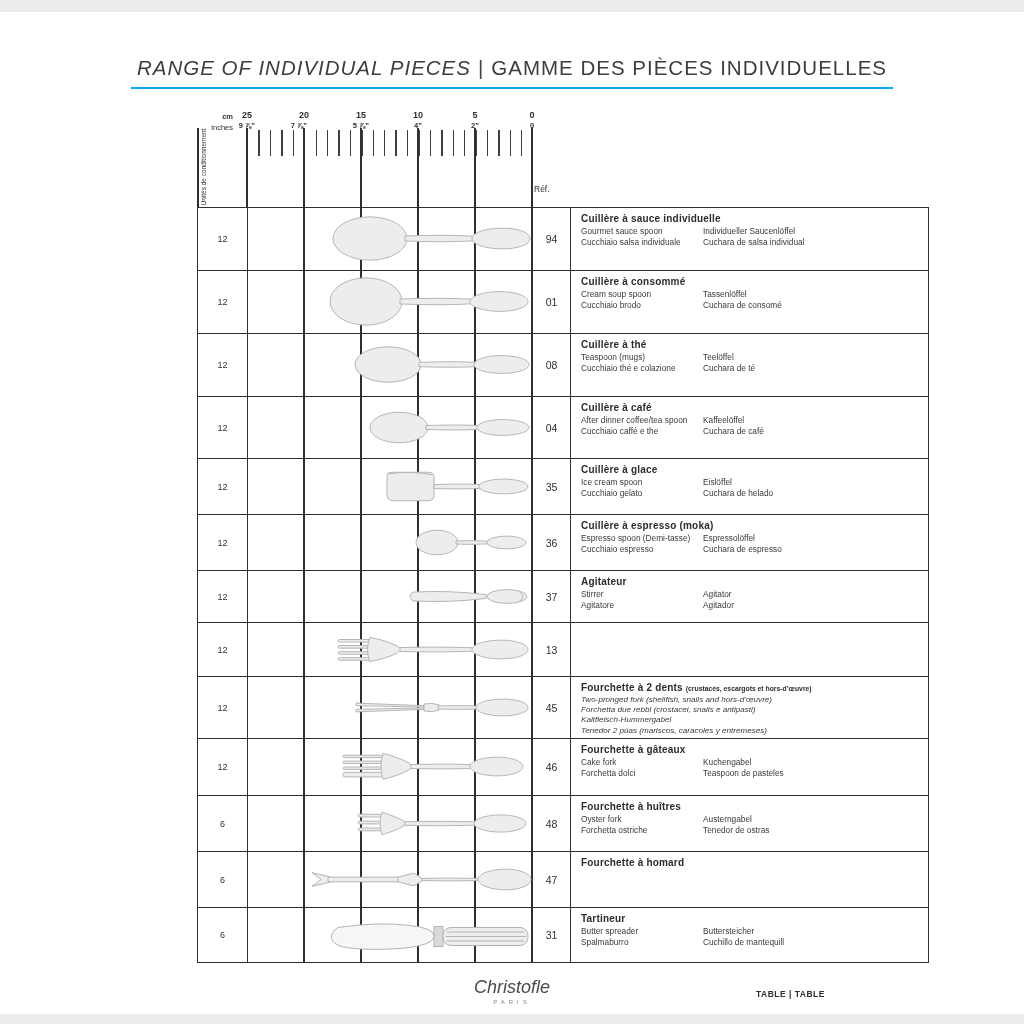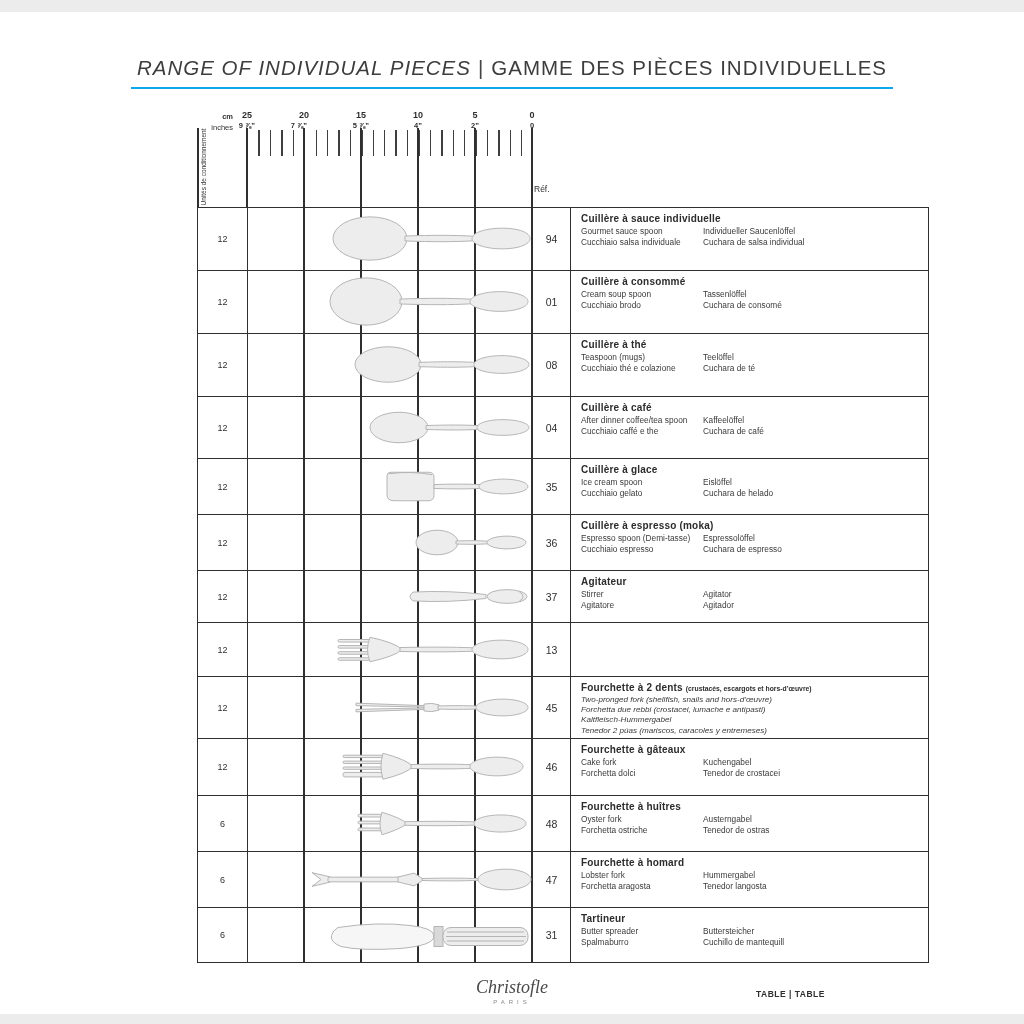--- a/index.html
+++ b/index.html
@@ -55,21 +55,21 @@
   .t-stack{font-size:8.1px;font-style:italic;color:#3a3a3a;line-height:10.2px;}
 
   
   .utensil *{fill:#ededed;stroke:#b4b4b4;stroke-width:1;}
   .utensil .nofill{fill:none;}
   .utensil .blade{fill:#f6f6f6;}
   .utensil .dark{fill:#d9d9d9;}
 
   
   .brand{position:absolute;left:412px;top:977px;width:200px;text-align:center;}
-  .brand-name{font-family:Liberation Serif, serif;font-style:italic;font-size:18px;color:#4a4a4a;}
+  .brand-name{font-family:Liberation Sans, sans-serif;font-style:italic;font-size:18px;color:#4a4a4a;}
   .brand-sub{font-size:6px;letter-spacing:4px;color:#8a8a8a;margin-top:1px;}
   .footer-right{position:absolute;right:199px;top:989px;font-size:8.5px;font-weight:700;
                 letter-spacing:.5px;color:#2f2f2f;}
 </style>
 </head>
 <body>
 
 <div class="page">
   <div class="edge-strip strip-top"></div>
   <div class="edge-strip strip-bottom"></div>
@@ -319,21 +319,21 @@
             <path d="M190 29.4 C206 29 216 29 230 29.6 L230 32.4 C216 33 206 33 190 32.6 Z"></path>
             <path d="M228 31 C228 26.3 240 22.5 255 22.5 C269 22.5 280 26.3 280 31 C280 35.7 269 39.5 255 39.5 C240 39.5 228 35.7 228 31 Z"></path>
           </svg>
         </div>
         <div class="c-ref">45</div>
         <div class="c-text">
           <div class="t-title"><span>Fourchette à 2 dents</span>
             <span class="t-note">(crustacés, escargots et hors-d’œuvre)</span></div>
           <div class="t-stack">
             <div>Two-pronged fork (shellfish, snails and hors-d’œuvre)</div>
-            <div>Forchetta due rebbi (crostacei, lumache e antipasti)</div>
+            <div>Forchetta due rebbi (crostacei, snails e antipasti)</div>
             <div>Kaltfleisch-Hummergabel</div>
             <div>Tenedor 2 púas (mariscos, caracoles y entremeses)</div>
           </div>
         </div>
       </div>
 
       <div class="row" style="height:57px">
         <div class="c-qty">12</div>
         <div class="c-img">
           <svg class="utensil" viewBox="0 0 285 57" preserveAspectRatio="none">
@@ -349,21 +349,21 @@
         <div class="c-ref">46</div>
         <div class="c-text">
           <div class="t-title"><span>Fourchette à gâteaux</span></div>
           <div class="t-cols">
             <div class="t-col1">
               <div>Cake fork</div>
               <div>Forchetta dolci</div>
             </div>
             <div class="t-col2">
               <div>Kuchengabel</div>
-              <div>Tenedor de crostacei</div>
+              <div>Teaspoon de pasteles</div>
             </div>
           </div>
         </div>
       </div>
 
       <div class="row" style="height:56px">
         <div class="c-qty">6</div>
         <div class="c-img">
           <svg class="utensil" viewBox="0 0 285 56" preserveAspectRatio="none">
             <rect x="110" y="18.6" width="27" height="2.8" rx="1.4"></rect>
@@ -397,30 +397,20 @@
             <path d="M64 21 L82 25.3 L82 30.7 L64 35 L73 28 Z"></path>
             <rect x="80" y="25.6" width="74" height="4.8" rx="1"></rect>
             <path d="M150 25.5 L166 21.5 L176 28 L166 34.5 L150 30.5 Z"></path>
             <path d="M174 27 C196 26.4 212 26.4 232 27.2 L232 28.8 C212 29.6 196 29.6 174 29 Z"></path>
             <path d="M230 28 C230 22.4 242 17.5 258 17.5 C272 17.5 283 22.4 283 28 C283 33.6 272 38.5 258 38.5 C242 38.5 230 33.6 230 28 Z"></path>
           </svg>
         </div>
         <div class="c-ref">47</div>
         <div class="c-text">
           <div class="t-title"><span>Fourchette à homard</span></div>
-          <div class="t-cols">
-            <div class="t-col1">
-              <div>Lobster fork</div>
-              <div>Forchetta aragosta</div>
-            </div>
-            <div class="t-col2">
-              <div>Hummergabel</div>
-              <div>Tenedor langosta</div>
-            </div>
-          </div>
         </div>
       </div>
 
       <div class="row" style="height:54px">
         <div class="c-qty">6</div>
         <div class="c-img">
           <svg class="utensil" viewBox="0 0 285 54" preserveAspectRatio="none">
             <path class="blade" d="M90 19.5 Q130 13.5 162 17.5 Q186 20 186 28 Q186 37.5 152 40.5 Q112 43 93 38.5 Q82 34 83.5 27.5 Q84.5 22.5 90 19.5 Z"></path>
             <rect class="dark" x="186" y="18.5" width="9" height="20"></rect>
             <rect x="195" y="19.5" width="85" height="18" rx="8"></rect>

